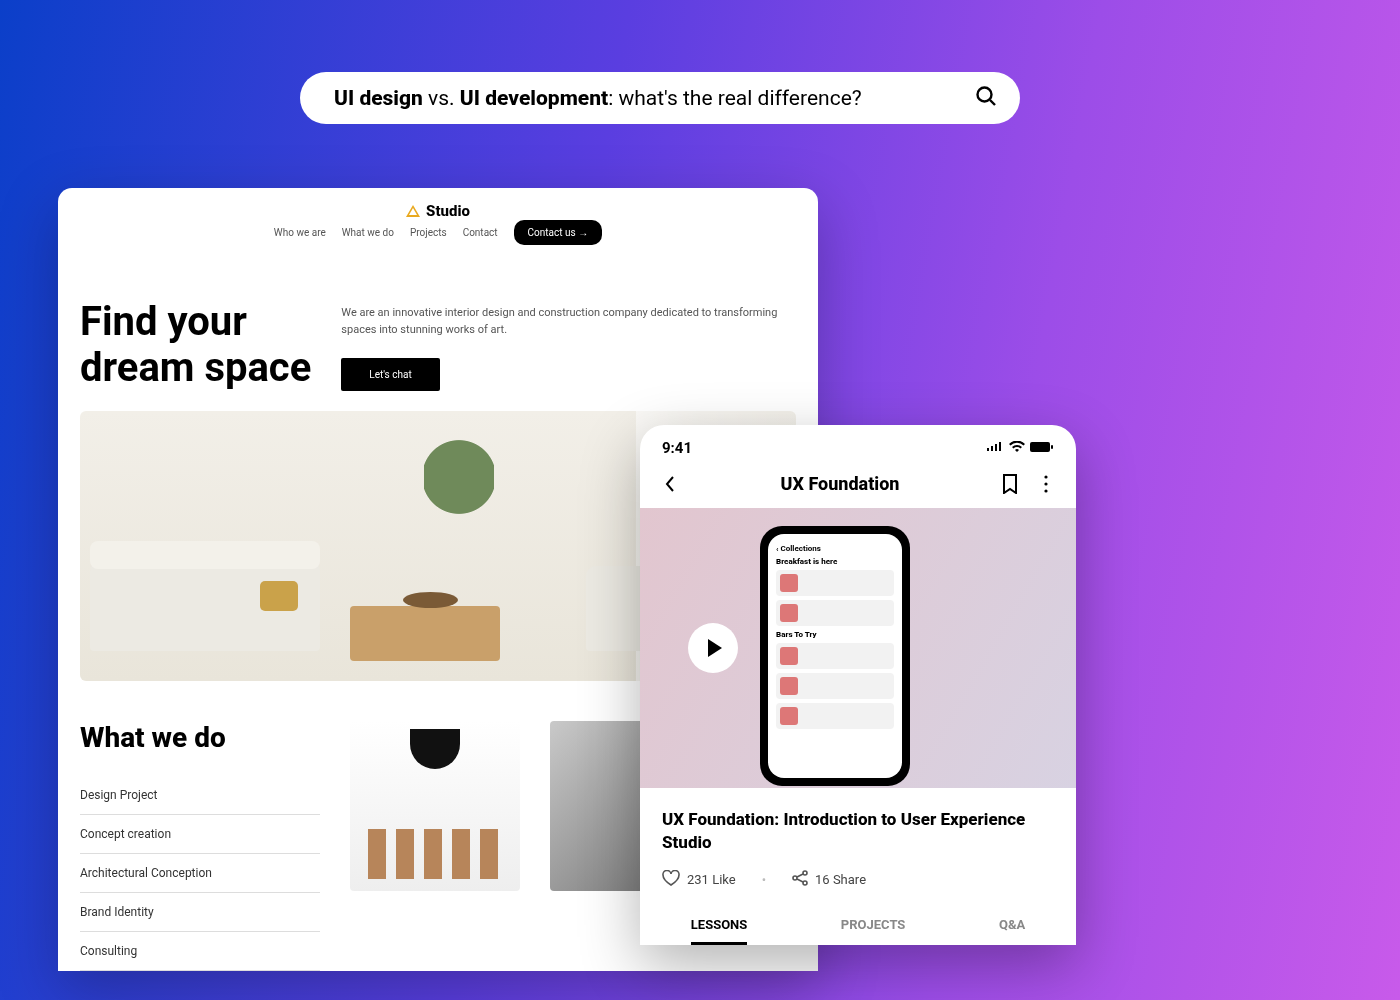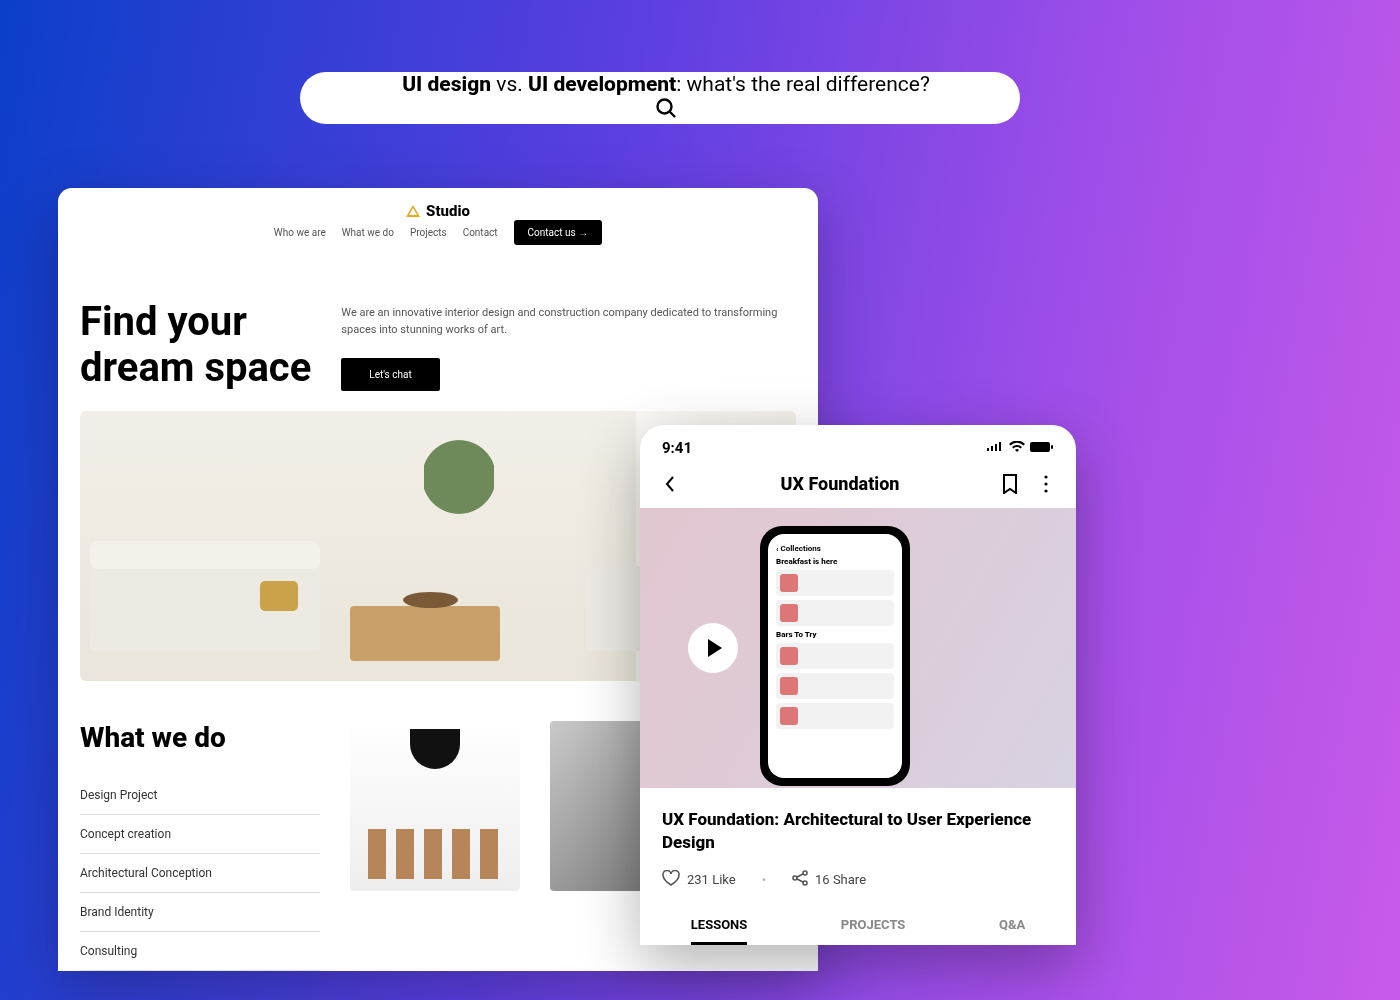--- a/index.html
+++ b/index.html
@@ -1,32 +1,32 @@
 <!DOCTYPE html>
 <html><head>
 <meta charset="utf-8">
 <style>
 * { margin:0; padding:0; box-sizing:border-box; font-family:-apple-system,BlinkMacSystemFont,"Segoe UI",Roboto,sans-serif; }
 body { width:1400px; height:1000px; background:linear-gradient(100deg,#0b3fc9 0%,#5a3ee0 40%,#9c4de8 70%,#c85aea 100%); overflow:hidden; position:relative; }
 
 
-.search-pill { position:absolute; top:72px; left:300px; width:720px; height:52px; background:#fff; border-radius:26px; display:flex; align-items:center; justify-content:space-between; padding:0 22px 0 34px;flex-direction:column; }
+.search-pill { position:absolute; top:72px; left:300px; width:720px; height:52px; background:#fff; border-radius:26px; display:flex; align-items:center; justify-content:space-between; padding:0 22px 0 34px; }
 .search-text { font-size:21px; color:#000; }
 .search-text b { font-weight:800; }
 .search-text .thin { font-weight:400; }
 .search-icon svg { width:24px; height:24px; }
 
 
 .desktop { position:absolute; top:188px; left:58px; width:760px; background:#fff; border-radius:14px 14px 0 0; overflow:hidden; box-shadow:0 20px 60px rgba(0,0,0,.25); }
 .dnav { display:flex; align-items:center; justify-content:space-between; padding:14px 22px; font-size:10px; color:#555;flex-direction:column; }
 .dlogo { display:flex; align-items:center; gap:6px; font-weight:800; font-size:15px; color:#000; }
 .dlogo-tri { width:0; height:0; border-left:7px solid transparent; border-right:7px solid transparent; border-bottom:12px solid #e9a91f; position:relative; }
 .dlogo-tri::after{content:"";position:absolute;left:-4px;top:3px;width:0;height:0;border-left:4px solid transparent;border-right:4px solid transparent;border-bottom:7px solid #fff;}
 .dnav-links { display:flex; gap:16px; align-items:center; }
-.dnav-btn { background:#000; color:#fff; padding:7px 14px; border-radius:3px; font-size:10px; display:flex; align-items:center; gap:6px;}
+.dnav-btn { background:#000; color:#fff; padding:7px 14px; border-radius:10px; font-size:10px; display:flex; align-items:center; gap:6px;}
 .dhero { display:flex; padding:40px 22px 20px; gap:30px; }
 .dhero h1 { font-size:40px; font-weight:700; line-height:1.15; }
 .dhero-right { flex:1; font-size:11px; color:#555; line-height:1.5; padding-top:6px;}
 .dhero-cta { background:#000; color:#fff; padding:9px 28px; font-size:10px; display:inline-block; margin-top:20px; border-radius:2px;}
 .dphoto { margin:0 22px; height:270px; border-radius:6px; background:linear-gradient(180deg,#f2efe8 0%,#e9e5da 100%); position:relative; overflow:hidden; }
 
 .sofa{position:absolute;bottom:30px;left:10px;width:230px;height:90px;background:#eceae3;border-radius:10px 10px 4px 4px;}
 .sofa::before{content:"";position:absolute;top:-20px;left:0;width:100%;height:28px;background:#f3f1ea;border-radius:8px;}
 .sofa2{position:absolute;bottom:30px;right:10px;width:200px;height:85px;background:#eceae3;border-radius:10px 10px 4px 4px;}
 .ctable{position:absolute;bottom:20px;left:270px;width:150px;height:55px;background:#c9a06a;border-radius:4px;}
@@ -175,21 +175,21 @@
         <div style="font-size:8px;font-weight:800">Breakfast is here</div>
         <div class="pline"></div>
           <div class="pline"></div>
         <div style="font-size:8px;font-weight:800;margin-top:4px">Bars To Try</div>
         <div class="pline"></div>
           <div class="pline"></div>
           <div class="pline"></div>
       </div>
     </div>
   </div>
-  <div class="mtitle">UX Foundation: Architectural to User Experience Design</div>
+  <div class="mtitle">UX Foundation: Introduction to User Experience Studio</div>
   <div class="mstats">
     <span class="grp">
       <span><svg width="18" height="16" viewBox="0 0 18 16" fill="none" stroke="#555" stroke-width="1.6">
             <path d="M9 15S1 10 1 5a4 4 0 018-1 4 4 0 018 1c0 5-8 10-8 10z"></path>
           </svg></span>
       <span>231 Like</span>
     </span>
     <span class="dot">•</span>
     <span class="grp">
       <span><svg width="16" height="16" viewBox="0 0 16 16" fill="none" stroke="#555" stroke-width="1.6">

